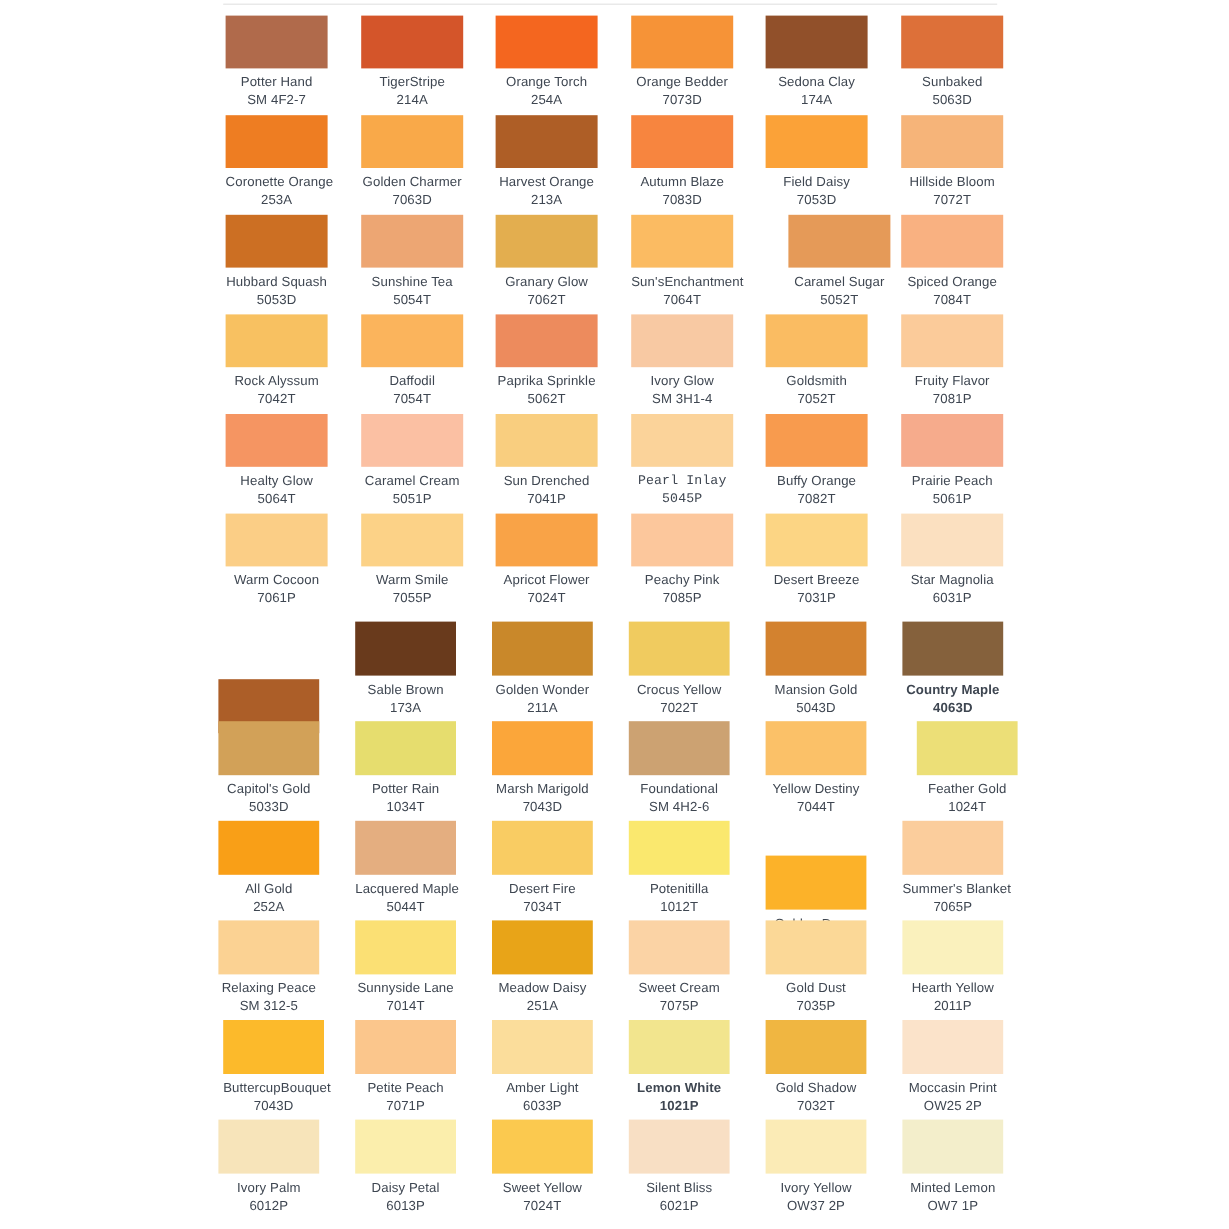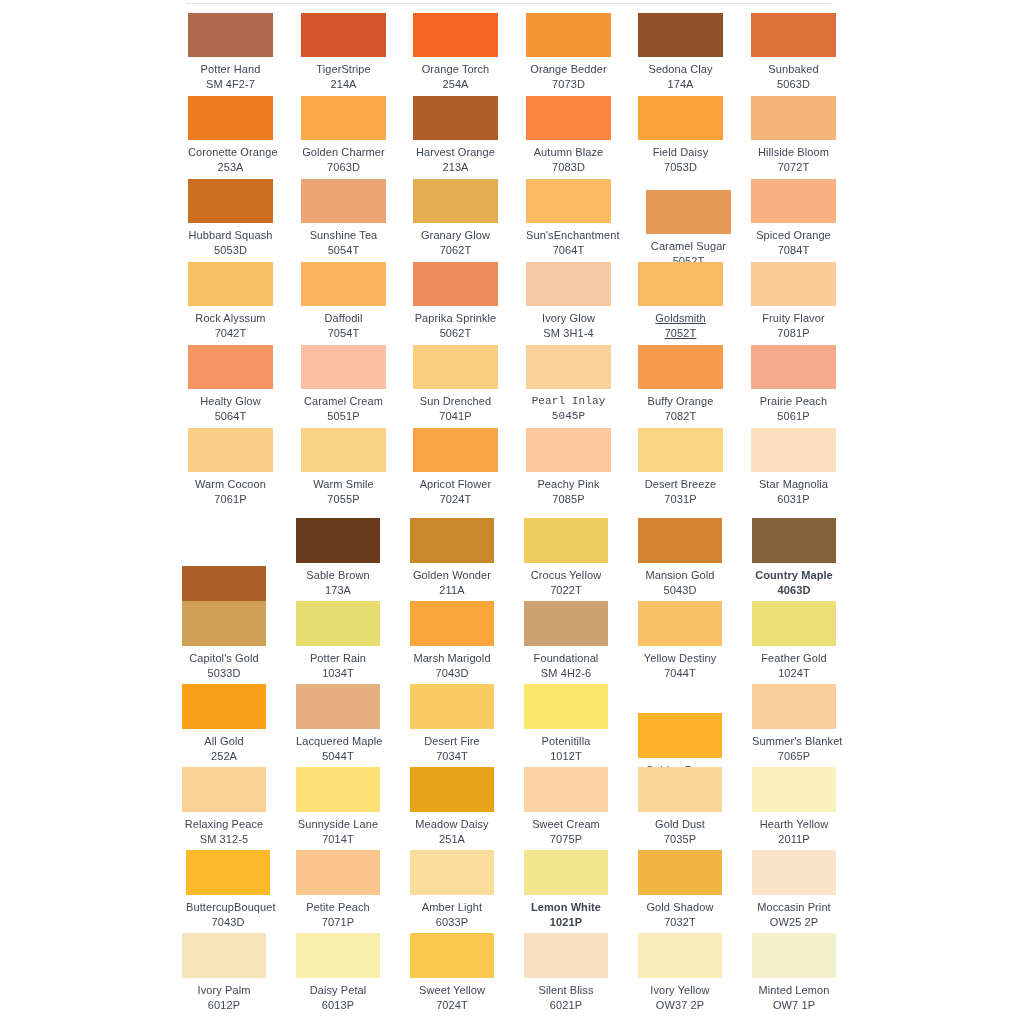--- a/index.html
+++ b/index.html
@@ -215,21 +215,21 @@
             <span class="swatch-code">7062T</span>
           </div>
         </div>
         <div class="swatch-cell" style="left: 338px;">
           <div class="swatch-chip" style="background: rgb(251, 187, 98);"></div>
           <div class="swatch-caption">
             <span class="swatch-name">Sun'sEnchantment</span>
             <span class="swatch-code">7064T</span>
           </div>
         </div>
-        <div class="swatch-cell" style="left: 458px; margin-top: 11px;">
+        <div class="swatch-cell" style="left: 469px;">
           <div class="swatch-chip" style="background: rgb(229, 154, 88);"></div>
           <div class="swatch-caption">
             <span class="swatch-name">Caramel Sugar</span>
             <span class="swatch-code">5052T</span>
           </div>
         </div>
         <div class="swatch-cell" style="left: 563px;">
           <div class="swatch-chip" style="background: rgb(249, 177, 129);"></div>
           <div class="swatch-caption">
             <span class="swatch-name">Spiced Orange</span>
@@ -259,21 +259,21 @@
             <span class="swatch-code">5062T</span>
           </div>
         </div>
         <div class="swatch-cell" style="left: 338px;">
           <div class="swatch-chip" style="background: rgb(248, 201, 163);"></div>
           <div class="swatch-caption">
             <span class="swatch-name">Ivory Glow</span>
             <span class="swatch-code">SM 3H1-4</span>
           </div>
         </div>
-        <div class="swatch-cell" style="left: 450px; text-decoration: underline;">
+        <div class="swatch-cell" style="left: 450px;">
           <div class="swatch-chip" style="background: rgb(250, 188, 98);"></div>
           <div class="swatch-caption">
             <span class="swatch-name">Goldsmith</span>
             <span class="swatch-code">7052T</span>
           </div>
         </div>
         <div class="swatch-cell" style="left: 563px;">
           <div class="swatch-chip" style="background: rgb(251, 203, 154);"></div>
           <div class="swatch-caption">
             <span class="swatch-name">Fruity Flavor</span>
@@ -444,21 +444,21 @@
             <span class="swatch-code">SM 4H2-6</span>
           </div>
         </div>
         <div class="swatch-cell" style="left: 456px;">
           <div class="swatch-chip" style="background: rgb(251, 193, 104);"></div>
           <div class="swatch-caption">
             <span class="swatch-name">Yellow Destiny</span>
             <span class="swatch-code">7044T</span>
           </div>
         </div>
-        <div class="swatch-cell" style="left: 570px;">
+        <div class="swatch-cell" style="left: 582px;">
           <div class="swatch-chip" style="background: rgb(236, 223, 119);"></div>
           <div class="swatch-caption">
             <span class="swatch-name">Feather Gold</span>
             <span class="swatch-code">1024T</span>
           </div>
         </div>
       </div>
       <div class="swatch-row">
         <div class="swatch-cell" style="left: 0px;">
           <div class="swatch-chip" style="background: rgb(249, 159, 23);"></div>

